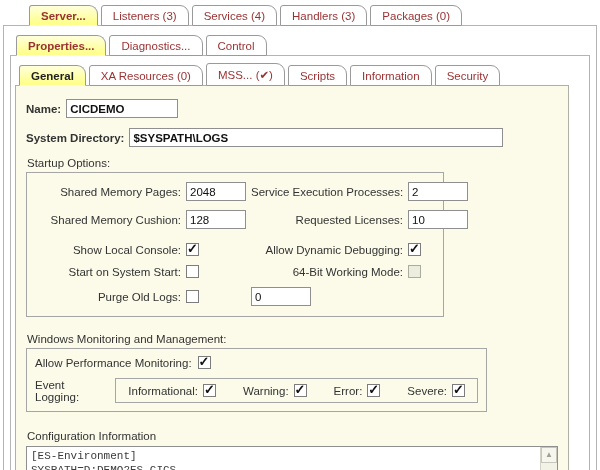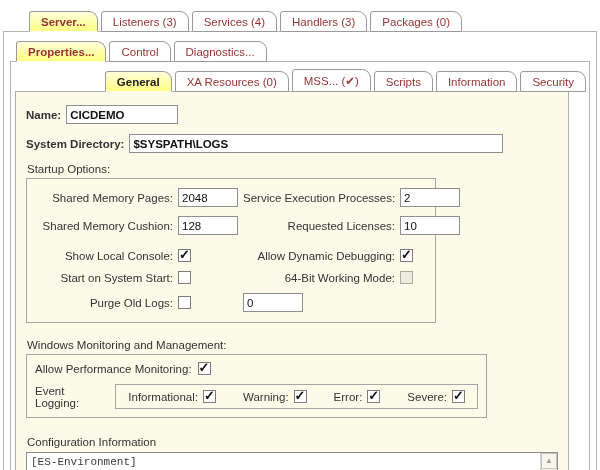--- a/index.html
+++ b/index.html
@@ -13,42 +13,42 @@
     border:1px solid #9a9a9a;border-radius:3px 9px 0 0;
     padding:4px 11px 3px;background:#fff;color:#993333;
     margin-right:3px;white-space:nowrap;cursor:pointer;position:relative;
   }
   .tab.active{
     background:linear-gradient(180deg,#ffffdc 0%,#ffff8c 90%);
     font-weight:bold;
   }
   .tab.blend-white.active{border-bottom-color:#fffde9;}
   .tab.blend-cream.active{border-bottom-color:#fcfbea;color:#222;}
-  .tr1{padding-left:29px;padding-top:11px;}
+  .tr1{padding-left:29px;padding-top:5px;}
   .tr2{padding-left:12px;padding-top:9px;}
-  .tr3{padding-left:8px;padding-top:7px;justify-content:flex-end;}
+  .tr3{padding-left:8px;padding-top:7px;}
   
   .panel-outer{border:1px solid #b4b4b4;margin:0 3px;min-height:460px;}
   .panel-mid{border:1px solid #b4b4b4;margin:0 6px;min-height:430px;}
   .panel-inner{
     border:1px solid #b0b0a8;background:#fcfbea;
     margin:0 20px 0 4px;min-height:400px;padding:13px 10px 0 10px;
   }
   
   .frow{display:flex;align-items:center;margin-bottom:10px;font-weight:bold;}
   .frow label{margin-right:5px;}
   input[type=text]{
     font:inherit;color:#111;background:#fff;border:1px solid #8f8f8f;
     height:15px;padding:1px 3px;
   }
   .in-name{width:104px;background:transparent;color:#9a9a92;border-color:#b3b3a6;}
   .in-sysdir{width:366px;}
   .sec-label{margin:2px 0 3px 1px;}
   .groupbox{border:1px solid #a6a6a6;background:transparent;}
-  .startup-box{width:392px;padding:9px 6px 10px 10px;margin-bottom:16px;}
+  .startup-box{width:392px;padding:9px 6px 10px 18px;margin-bottom:16px;}
   .sgrid{display:grid;grid-template-columns:136px 60px 152px 62px;column-gap:5px;row-gap:9px;align-items:center;}
   .sgrid.cgrid{margin-top:14px;}
   .glabel{text-align:right;white-space:nowrap;}
   .num-input{width:52px;}
   
   .cb{width:11px;height:11px;border:1px solid #7d7d7d;background:#fff;display:inline-block;position:relative;vertical-align:middle;cursor:pointer;}
   .cb.checked::after{content:"\2713";position:absolute;top:-3px;left:0;font-size:13px;font-weight:bold;color:#111;}
   .cb.disabled{background:#ededdf;border-color:#ababa0;}
   
   .mon-box{width:443px;padding:7px 8px 8px;margin-bottom:18px;}
@@ -76,22 +76,22 @@
   <div class="tab">Listeners (3)</div>
   <div class="tab">Services (4)</div>
   <div class="tab">Handlers (3)</div>
   <div class="tab">Packages (0)</div>
 </div>
 
 <div class="panel-outer">
 
   <div class="tabs tr2">
     <div class="tab active blend-white">Properties...</div>
+    <div class="tab">Diagnostics...</div>
     <div class="tab">Control</div>
-    <div class="tab">Diagnostics...</div>
   </div>
 
   <div class="panel-mid">
 
     <div class="tabs tr3">
       <div class="tab active blend-cream">General</div>
       <div class="tab">XA Resources (0)</div>
       <div class="tab">MSS... (✔)</div>
       <div class="tab">Scripts</div>
       <div class="tab">Information</div>

